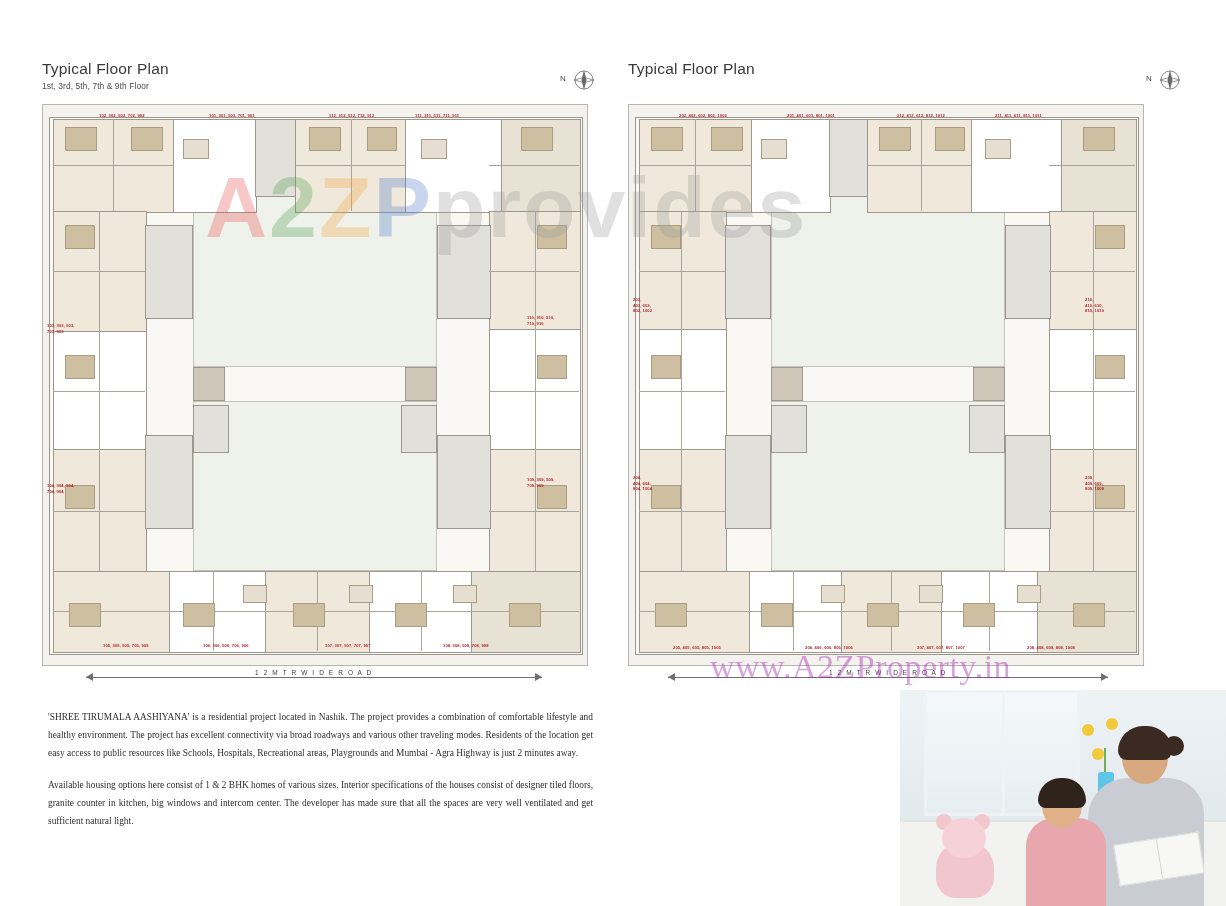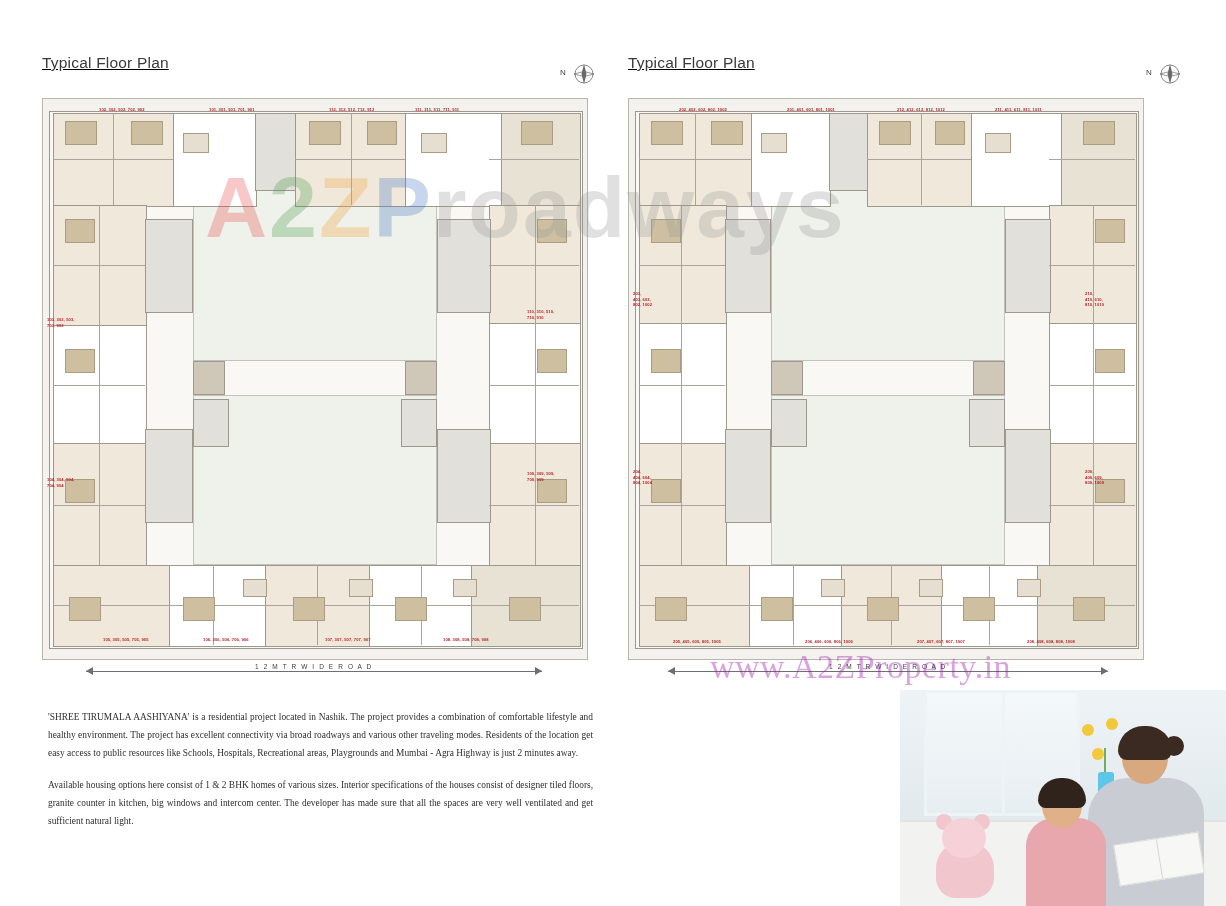--- a/index.html
+++ b/index.html
@@ -23,24 +23,23 @@
     left: 20px;
     top: 18px;
     width: 1186px;
     height: 870px;
     background: #ffffff;
   }
 
   
   .plan-panel {
     position: absolute;
-    top: 36px;
+    top: 42px;
     width: 570px;
     height: 640px;
-    text-decoration: underline;
   }
   .plan-panel.left { left: 22px; }
   .plan-panel.right { left: 608px; }
 
   .plan-title {
     font-size: 15.5px;
     color: #3a3a3a;
     font-weight: normal;
     letter-spacing: .2px;
   }
@@ -349,20 +348,21 @@
   }
 </style>
 </head>
 <body>
 
 <div class="page">
   <div class="sheet">
 
     <div class="plan-panel left">
       <div class="plan-title">Typical Floor Plan</div>
+      <div class="plan-sub">1st, 3rd, 5th, 7th &amp; 9th Floor</div>
 
       <div class="compass">
         <span class="n-letter">N</span>
         <svg class="rose" viewBox="0 0 24 24">
           <circle cx="12" cy="12" r="9" fill="none" stroke="#6a6a6a" stroke-width="0.8"></circle>
           <polygon points="12,2 14.5,12 12,22 9.5,12" fill="#6a6a6a"></polygon>
           <polygon points="2,12 12,9.5 22,12 12,14.5" fill="none" stroke="#6a6a6a" stroke-width="0.7"></polygon>
         </svg>
       </div>
 
@@ -581,21 +581,21 @@
 
       <div class="roadline">
         <div class="bar"></div>
         <div class="arrow-l"></div>
         <div class="arrow-r"></div>
         <div class="txt">1 2 M T R  W I D E  R O A D</div>
       </div>
     </div>
 
     <div class="wm-logo">
-      <span class="a">A</span><span class="two">2</span><span class="z">Z</span><span class="p">P</span><span class="rest">roadways</span>
+      <span class="a">A</span><span class="two">2</span><span class="z">Z</span><span class="p">P</span><span class="rest">provides</span>
     </div>
 
     <div class="wm-url">www.A2ZProperty.in</div>
 
     <div class="desc">
       <p>'SHREE  TIRUMALA  AASHIYANA' is a residential project located in Nashik. The project provides a combination of comfortable lifestyle and healthy environment. The project has excellent connectivity via broad roadways and various other traveling modes. Residents of the location get easy access to public resources like Schools, Hospitals, Recreational areas, Playgrounds and Mumbai - Agra Highway is just 2 minutes away.</p>
       <p>Available housing options here consist of 1 &amp; 2 BHK homes of various sizes. Interior specifications of the houses consist of designer tiled floors, granite counter in kitchen, big windows and intercom center. The developer has made sure that all the spaces are very well ventilated and get sufficient natural light.</p>
     </div>
 
     <div class="photo">

